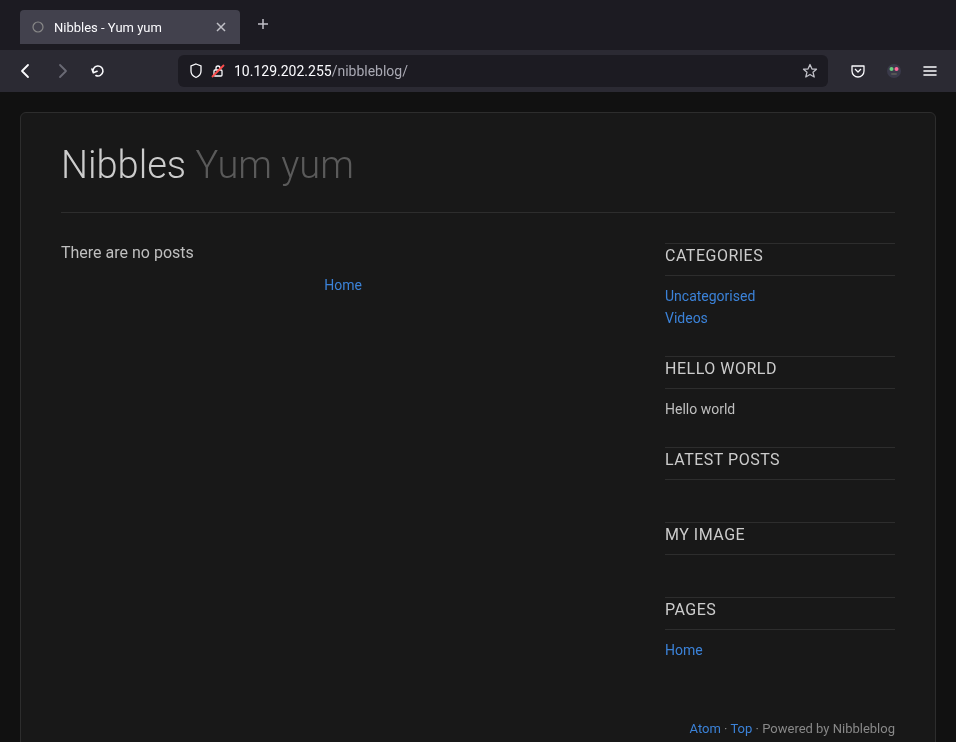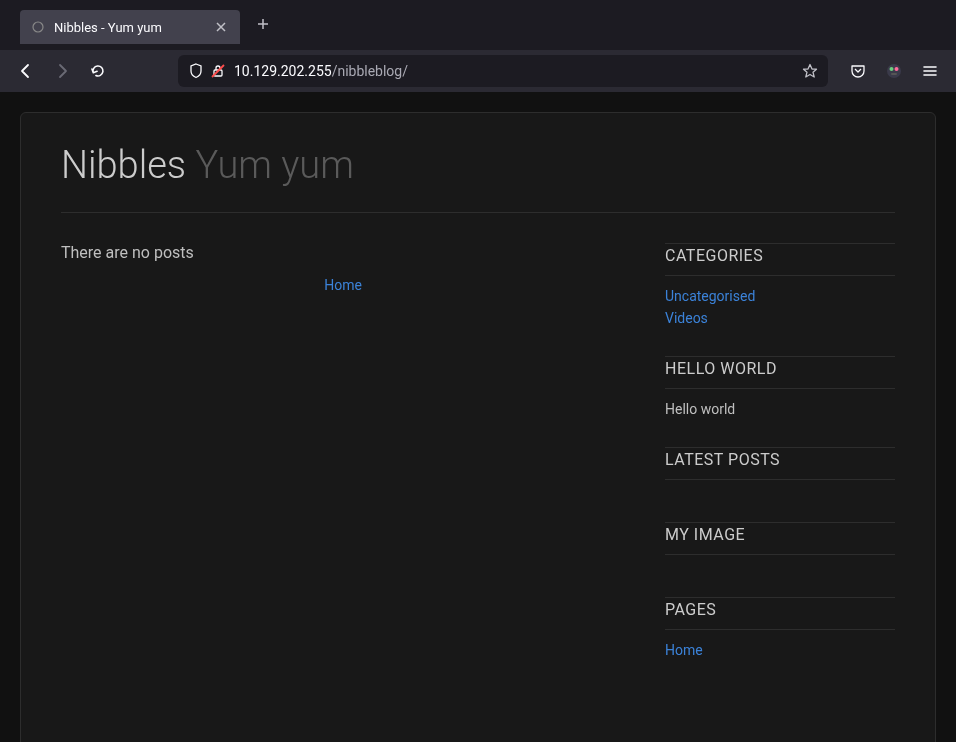--- a/index.html
+++ b/index.html
@@ -370,14 +370,21 @@
 
         <div class="widget">
           <div class="widget-title">PAGES</div>
           <div class="widget-content">
             <a class="widget-link">Home</a>
           </div>
         </div>
       </div>
     </div>
 
+    <div class="blog-footer">
+      <a>Atom</a>
+      <span class="sep"> · </span>
+      <a>Top</a>
+      <span class="sep"> · </span>
+      <span>Powered by Nibbleblog</span>
+    </div>
   </div>
 </div>
 
 </body></html>

